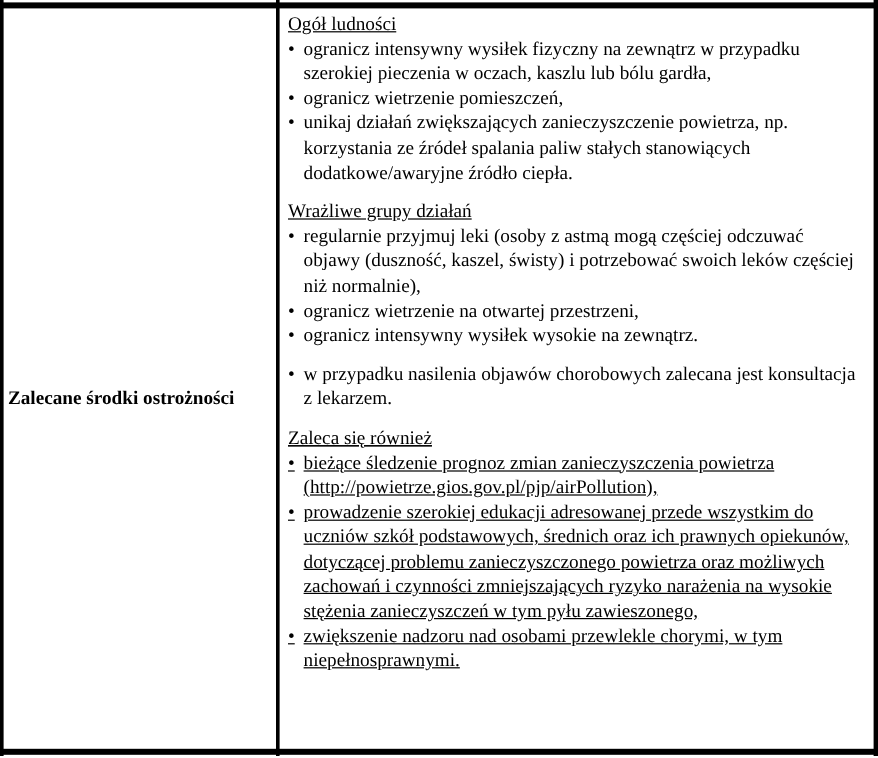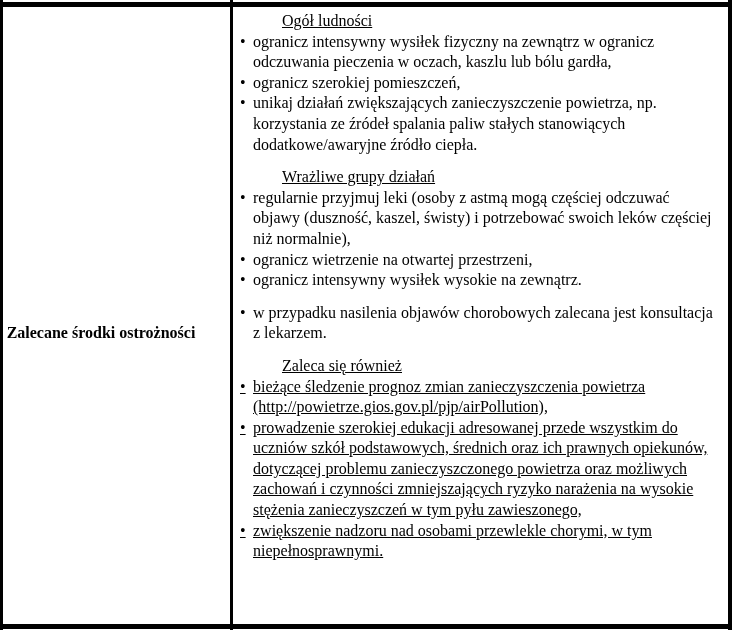--- a/index.html
+++ b/index.html
@@ -43,21 +43,21 @@
   .cell-right {
     position: absolute;
     left: 233px; top: 7px;
     right: 4px; bottom: 8px;
     padding: 4px 13px 0 7px;
     font-size: 16px;
     line-height: 20.6px;
   }
   .section { margin: 0 0 12px 0; }
   .section:last-child { margin-bottom: 0; text-decoration: underline; }
-  .heading { text-decoration: underline; margin-left: 42px; }
+  .heading { text-decoration: underline; }
   .bullet { display: flex; }
   .dot { flex: 0 0 13px; width: 13px; }
   .btext { flex: 1 1 auto; }
 </style>
 </head>
 <body>
 
 <div class="sheet">
 
   <div class="hline hl-top"></div>
@@ -69,25 +69,25 @@
   <div class="cell-left">
     <div class="row-label">Zalecane środki ostrożności</div>
   </div>
 
   <div class="cell-right">
 
     <div class="section">
       <div class="heading">Ogół ludności</div>
       <div class="bullet">
         <span class="dot">•</span>
-        <span class="btext">ogranicz intensywny wysiłek fizyczny na zewnątrz w ogranicz odczuwania pieczenia w oczach, kaszlu lub bólu gardła,</span>
+        <span class="btext">ogranicz intensywny wysiłek fizyczny na zewnątrz w przypadku szerokiej pieczenia w oczach, kaszlu lub bólu gardła,</span>
       </div>
       <div class="bullet">
         <span class="dot">•</span>
-        <span class="btext">ogranicz szerokiej pomieszczeń,</span>
+        <span class="btext">ogranicz wietrzenie pomieszczeń,</span>
       </div>
       <div class="bullet">
         <span class="dot">•</span>
         <span class="btext">unikaj działań zwiększających zanieczyszczenie powietrza, np. korzystania ze źródeł spalania paliw stałych stanowiących dodatkowe/awaryjne źródło ciepła.</span>
       </div>
     </div>
 
     <div class="section">
       <div class="heading">Wrażliwe grupy działań</div>
       <div class="bullet">

